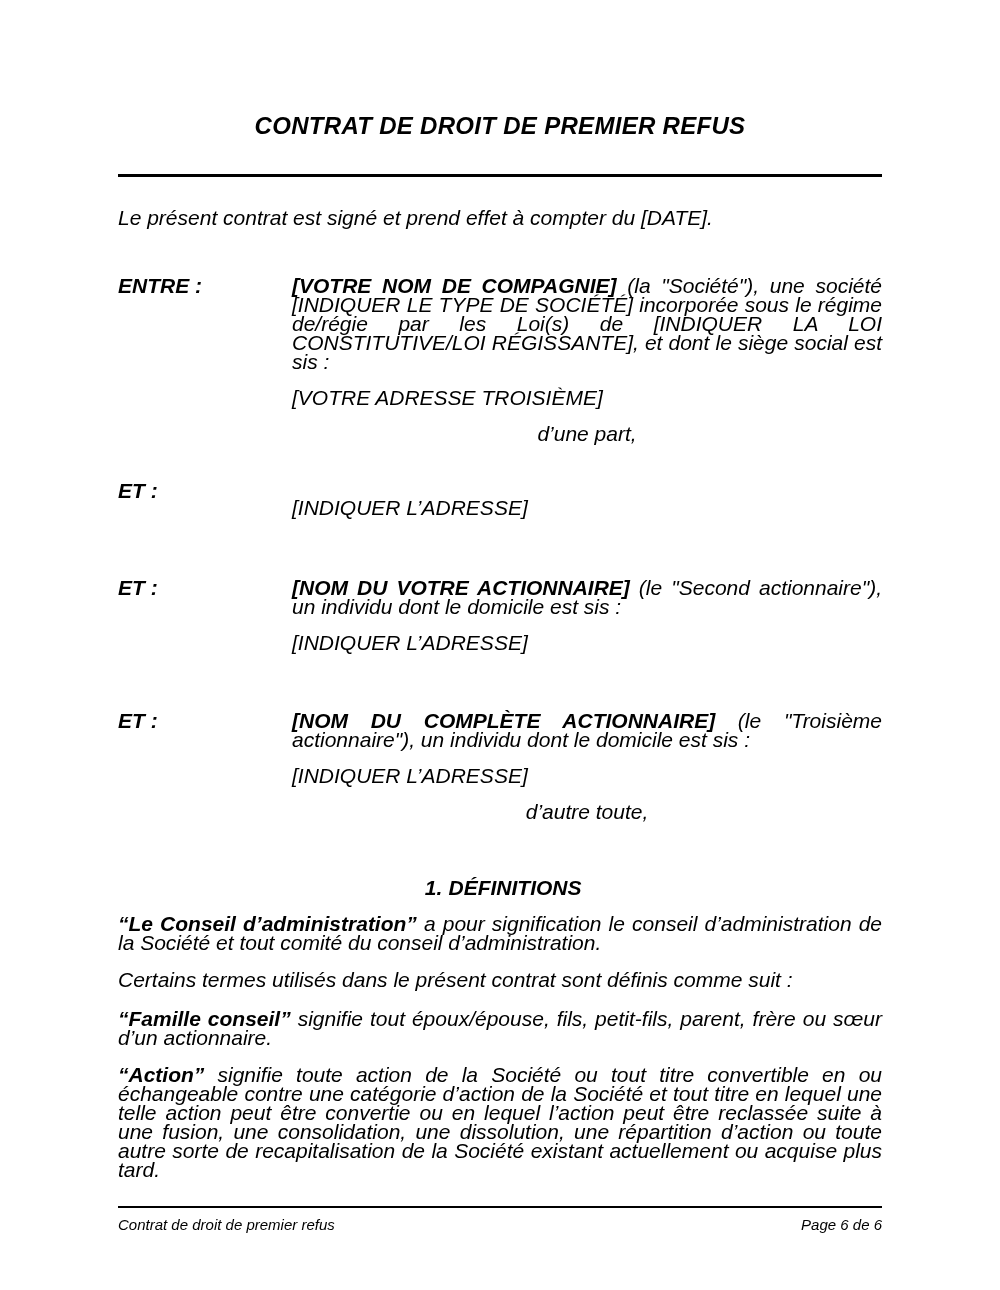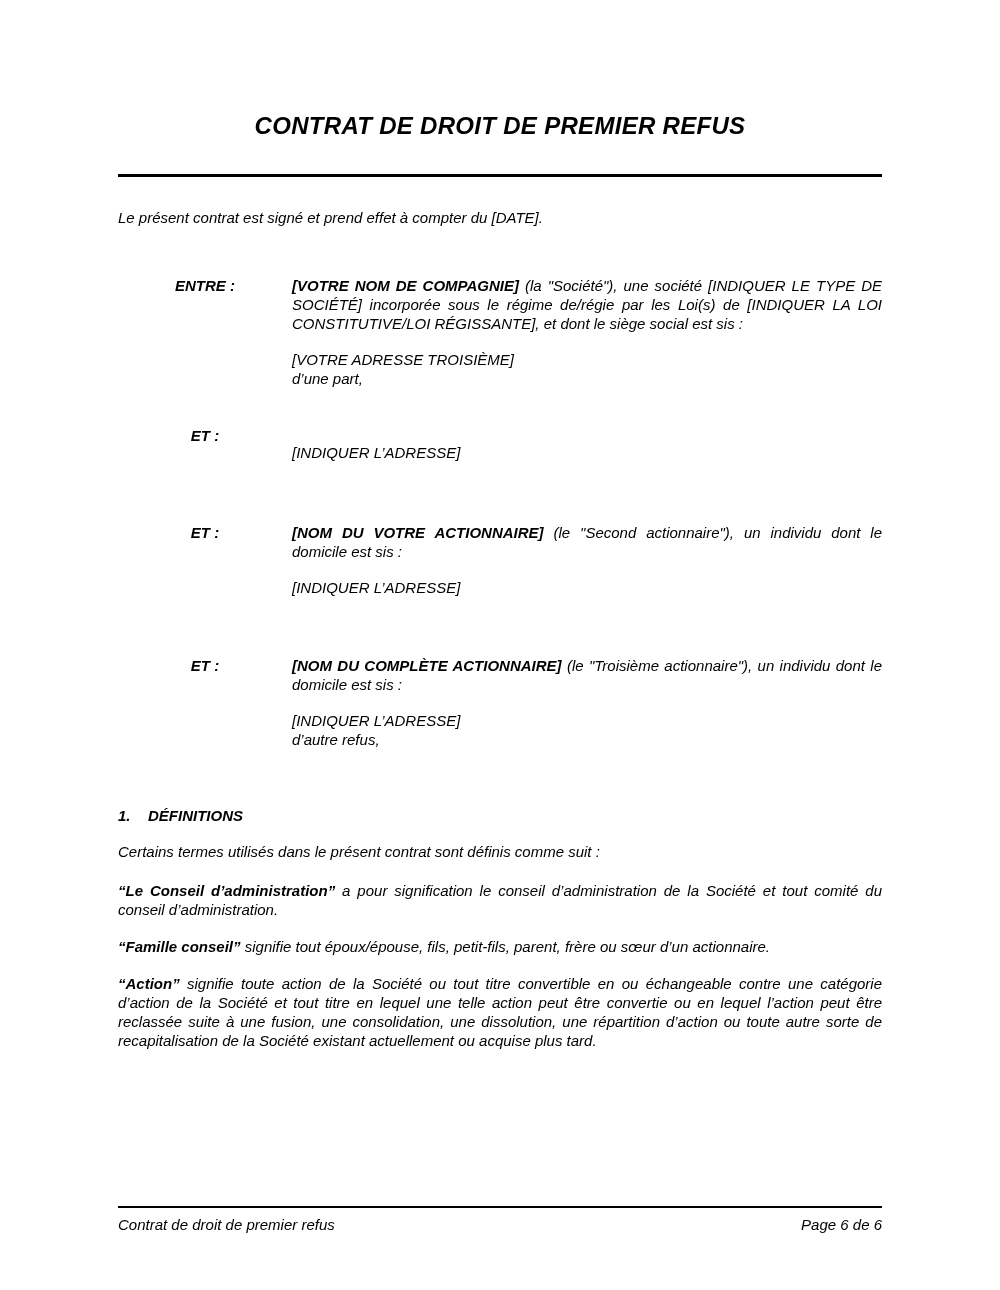--- a/index.html
+++ b/index.html
@@ -21,55 +21,56 @@
     font-weight: bold;
     letter-spacing: 0.3px;
     margin-bottom: 34px;
   }
   .title-rule {
     border: none;
     border-top: 3px solid #000000;
     margin-bottom: 31px;
   }
   .txt {
-    font-size: 15px;
+    font-size: 21px;
     line-height: 19px;
   }
   .intro {
     margin-bottom: 49px;
   }
   .party {
     display: flex;
   }
   .party-label {
     width: 174px;
     flex-shrink: 0;
     font-weight: bold;
-    text-align: center;
   }
   .party-content {
     flex: 1;
   }
   .party-desc {
     text-align: justify;
   }
   .party-desc .bold { font-weight: bold; }
   .party-address {
     margin-top: 17px;
   }
   .party-closing {
-    text-align: left;
+    text-align: center;
+    margin-top: 17px;
   }
   .gap-after-p1 { margin-bottom: 38px; }
   .gap-after-p2 { margin-bottom: 61px; }
   .gap-after-p3 { margin-bottom: 59px; }
   .gap-after-p4 { margin-bottom: 57px; }
   .section-heading {
     font-weight: bold;
     margin-bottom: 17px;
+    text-align: center;
   }
   .section-heading .num {
     display: inline-block;
     width: 30px;
   }
   .def-lead {
     margin-bottom: 20px;
   }
   .def-para {
     text-align: justify;
@@ -125,29 +126,29 @@
       <p class="party-desc"><span class="bold">[NOM DU VOTRE ACTIONNAIRE]</span><span> (le "Second actionnaire"), un individu dont le domicile est sis :</span></p>
       <p class="party-address">[INDIQUER L’ADRESSE]</p>
     </div>
   </div>
 
   <div class="party txt gap-after-p4">
     <div class="party-label">ET :</div>
     <div class="party-content">
       <p class="party-desc"><span class="bold">[NOM DU COMPLÈTE ACTIONNAIRE]</span><span> (le "Troisième actionnaire"), un individu dont le domicile est sis :</span></p>
       <p class="party-address">[INDIQUER L’ADRESSE]</p>
-      <p class="party-closing">d’autre refus,</p>
+      <p class="party-closing">d’autre toute,</p>
     </div>
   </div>
 
   <h2 class="txt section-heading"><span class="num">1.</span><span>DÉFINITIONS</span></h2>
 
+  <p class="txt def-para"><span class="term">“Le Conseil d’administration”</span><span> a pour signification le conseil d’administration de la Société et tout comité du conseil d’administration.</span></p>
+
   <p class="txt def-lead">Certains termes utilisés dans le présent contrat sont définis comme suit :</p>
-
-  <p class="txt def-para"><span class="term">“Le Conseil d’administration”</span><span> a pour signification le conseil d’administration de la Société et tout comité du conseil d’administration.</span></p>
 
   <p class="txt def-para"><span class="term">“Famille conseil”</span><span> signifie tout époux/épouse, fils, petit-fils, parent, frère ou sœur d’un actionnaire.</span></p>
 
   <p class="txt def-para"><span class="term">“Action”</span><span> signifie toute action de la Société ou tout titre convertible en ou échangeable contre une catégorie d’action de la Société et tout titre en lequel une telle action peut être convertie ou en lequel l’action peut être reclassée suite à une fusion, une consolidation, une dissolution, une répartition d’action ou toute autre sorte de recapitalisation de la Société existant actuellement ou acquise plus tard.</span></p>
 
 </div>
 
 <div class="footer">
   <hr class="footer-rule">
   <div class="footer-row">

